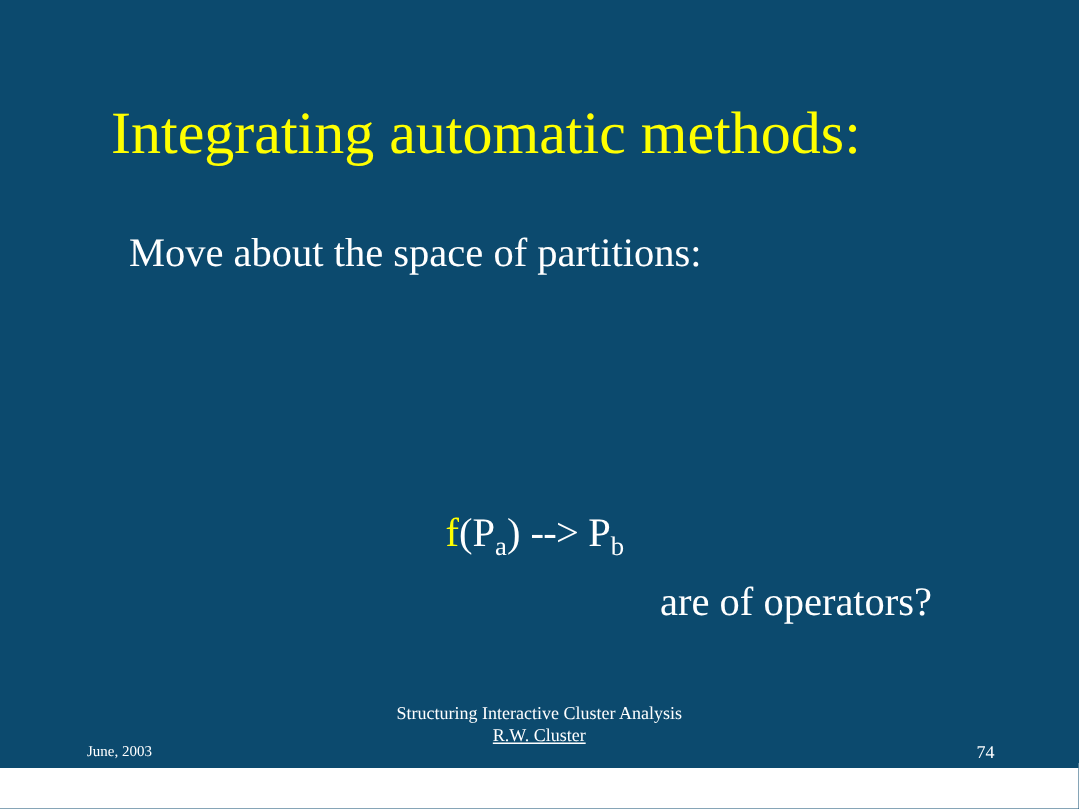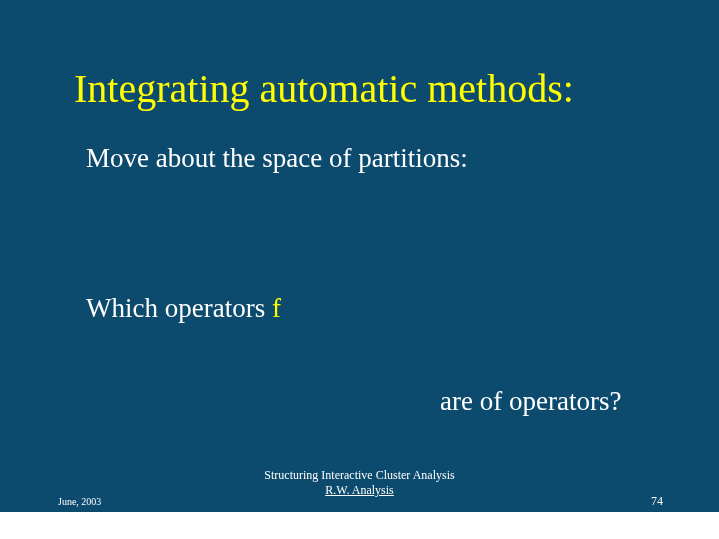--- a/index.html
+++ b/index.html
@@ -32,21 +32,21 @@
   }
 
   
   .body-line {
     position: absolute;
     color: #ffffff;
     font-size: 27px;
     line-height: 32px;
     white-space: nowrap;
   }
-  .line-move      { left: 86px;  top: 142px; }
+  .line-move      { left: 86px;  top: 152px; }
   .line-chain     { left: 220px; top: 204px; }
   .line-which     { left: 86px;  top: 292px; }
   .line-fmap      { left: 297px; top: 339px; }
   .line-interest  { left: 440px; top: 385px; }
 
   .op-f { color: #ffff00; }
 
   sub {
     font-size: 0.66em;
     vertical-align: baseline;
@@ -99,30 +99,31 @@
 </head>
 <body>
 
 <div class="slide">
 
   <div class="slide-title">Integrating automatic methods:</div>
 
   <div class="body-line line-move">Move about the space of partitions:</div>
 
 
-  <div class="body-line line-which">
-    <span>Which operators</span>
-    <span class="op-f">f</span>
+
+  <div class="body-line line-fmap">
+    <span class="op-f">f</span><span>(</span><span>P</span><sub>a</sub><span>)</span>
+    <span class="arrow">--&gt;</span>
+    <span>P</span><sub>b</sub>
   </div>
-
 
   <div class="body-line line-interest">are of operators?</div>
 
   <div class="footer-left">June, 2003</div>
 
   <div class="footer-center">
     <span>Structuring Interactive Cluster Analysis</span>
-    <span class="footer-line2"><a class="footer-link">R.W. Analysis </a></span>
+    <span class="footer-line2"><a class="footer-link">R.W. Cluster </a></span>
   </div>
 
   <div class="footer-right">74</div>
 
 </div>
 
 </body></html>

